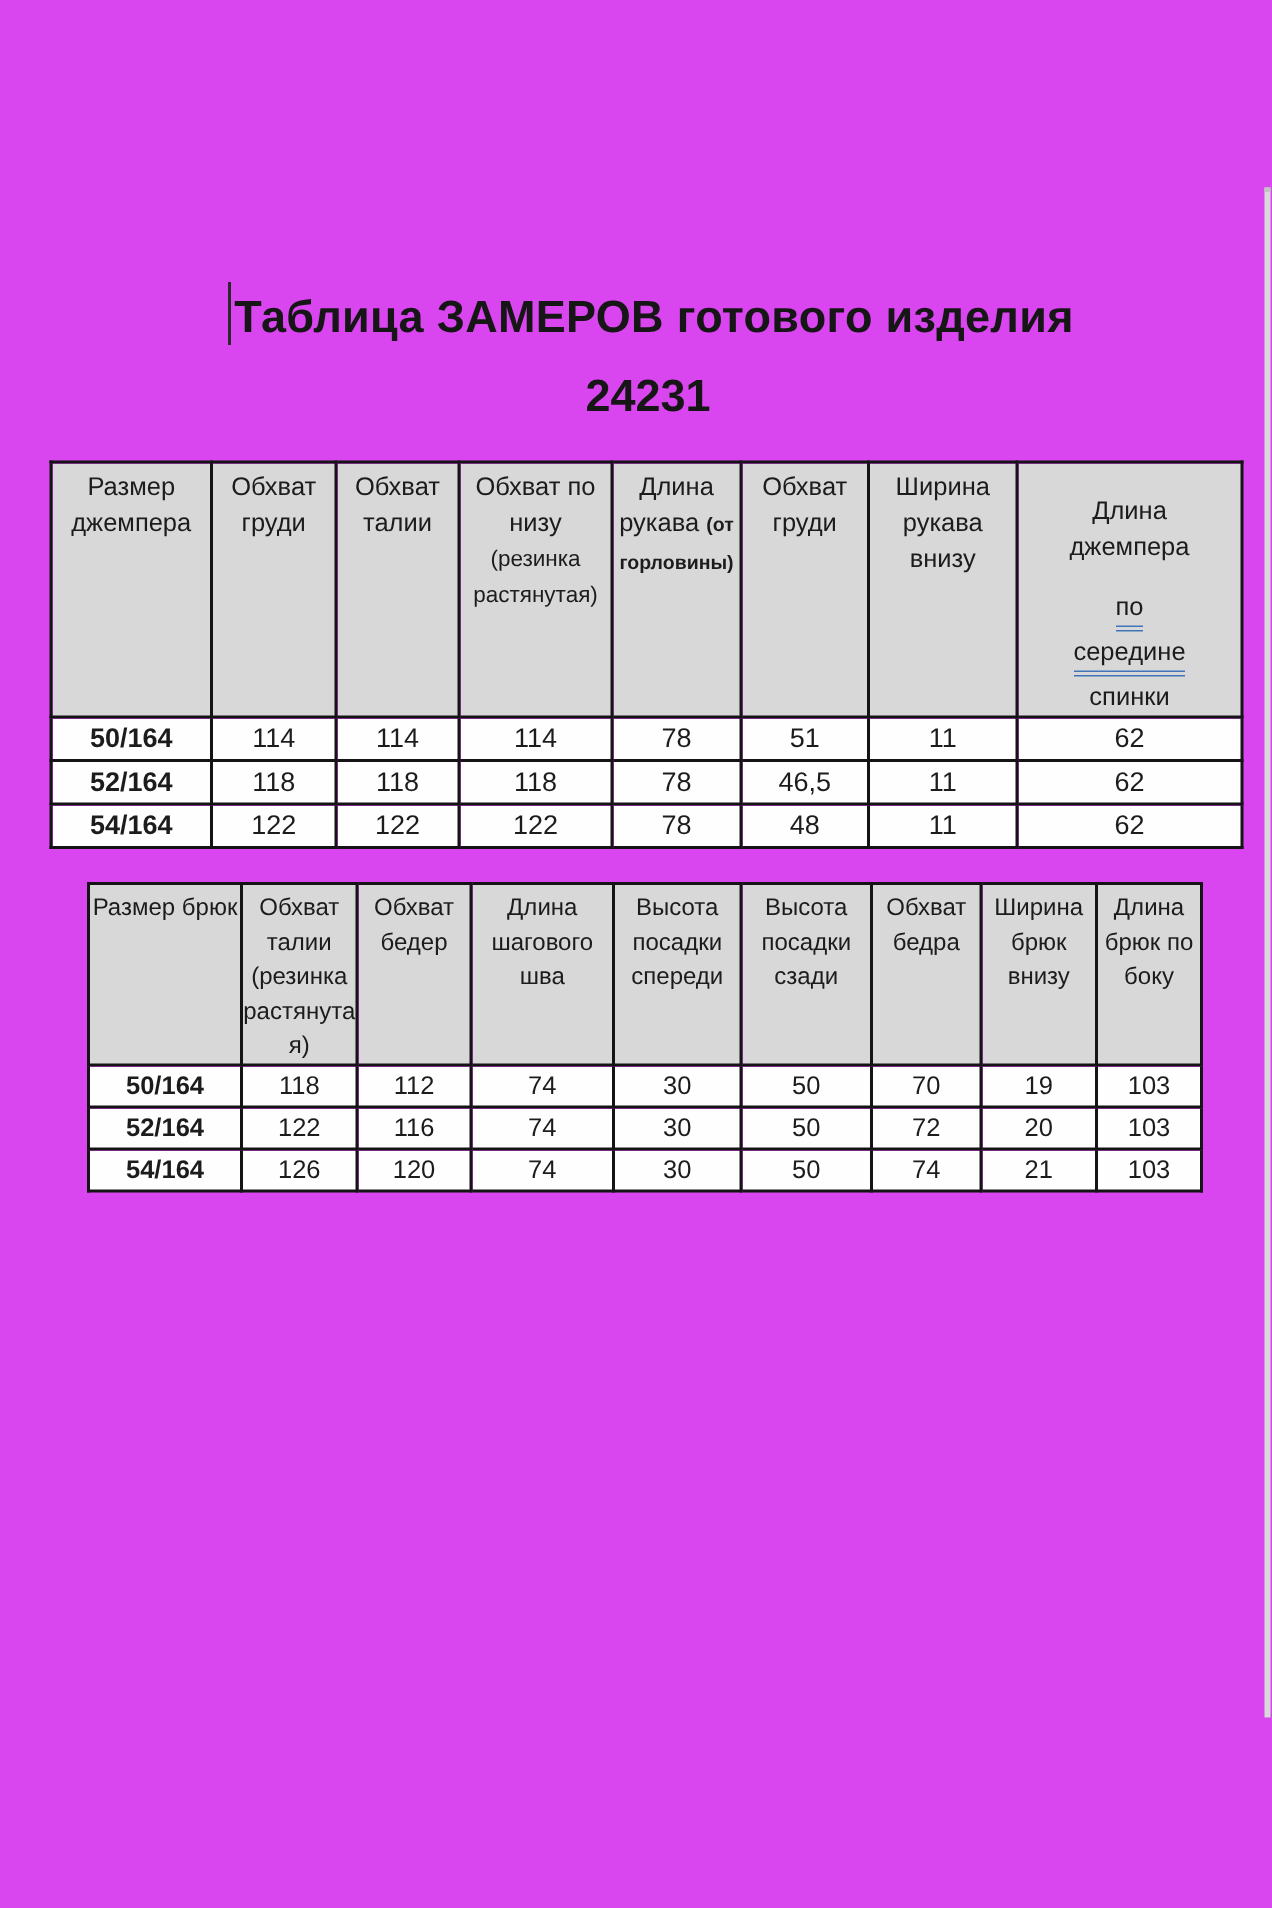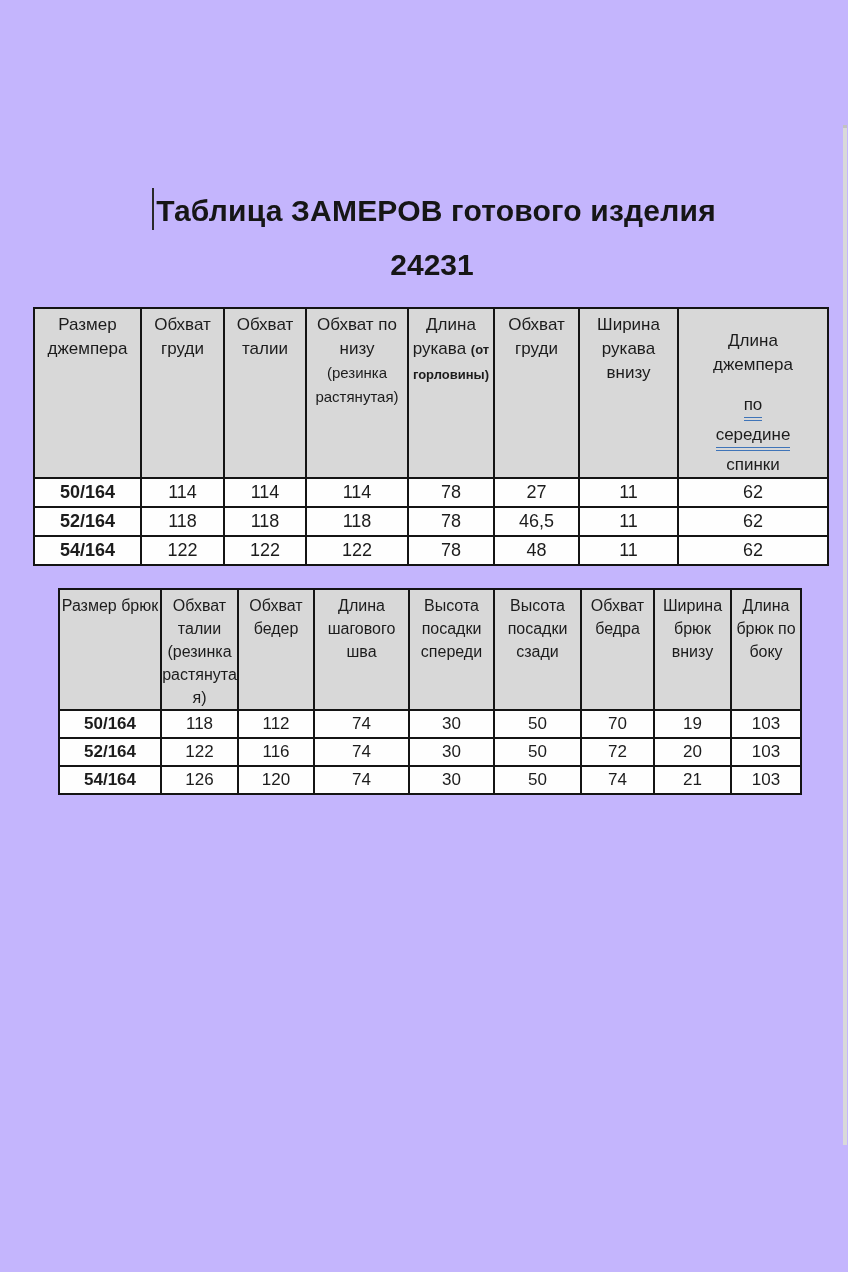--- a/index.html
+++ b/index.html
@@ -1,21 +1,21 @@
 <!DOCTYPE html>
 <html><head>
 <meta charset="utf-8">
 <style>
   * { margin: 0; padding: 0; box-sizing: border-box; }
   html, body { background: #ffffff; }
   .page {
     position: relative;
     width: 848px;
     height: 1272px;
-    background: #c4b5fd;
+    background: #d946ef;
     overflow: hidden;
     font-family: "Liberation Sans", sans-serif;
     color: #1c1c1c;
   }
   
   .title-wrap {
     position: absolute;
     top: 188px; left: 0; right: 0;
     text-align: center;
     padding-left: 20px;
@@ -131,21 +131,21 @@
         <span class="du">середине</span>
         <span class="blk">спинки</span>
       </td>
     </tr>
     <tr>
       <td class="dc sz">50/164</td>
       <td class="dc">114</td>
       <td class="dc">114</td>
       <td class="dc">114</td>
       <td class="dc">78</td>
-      <td class="dc">27</td>
+      <td class="dc">51</td>
       <td class="dc">11</td>
       <td class="dc">62</td>
     </tr>
     <tr>
       <td class="dc sz">52/164</td>
       <td class="dc">118</td>
       <td class="dc">118</td>
       <td class="dc">118</td>
       <td class="dc">78</td>
       <td class="dc">46,5</td>

